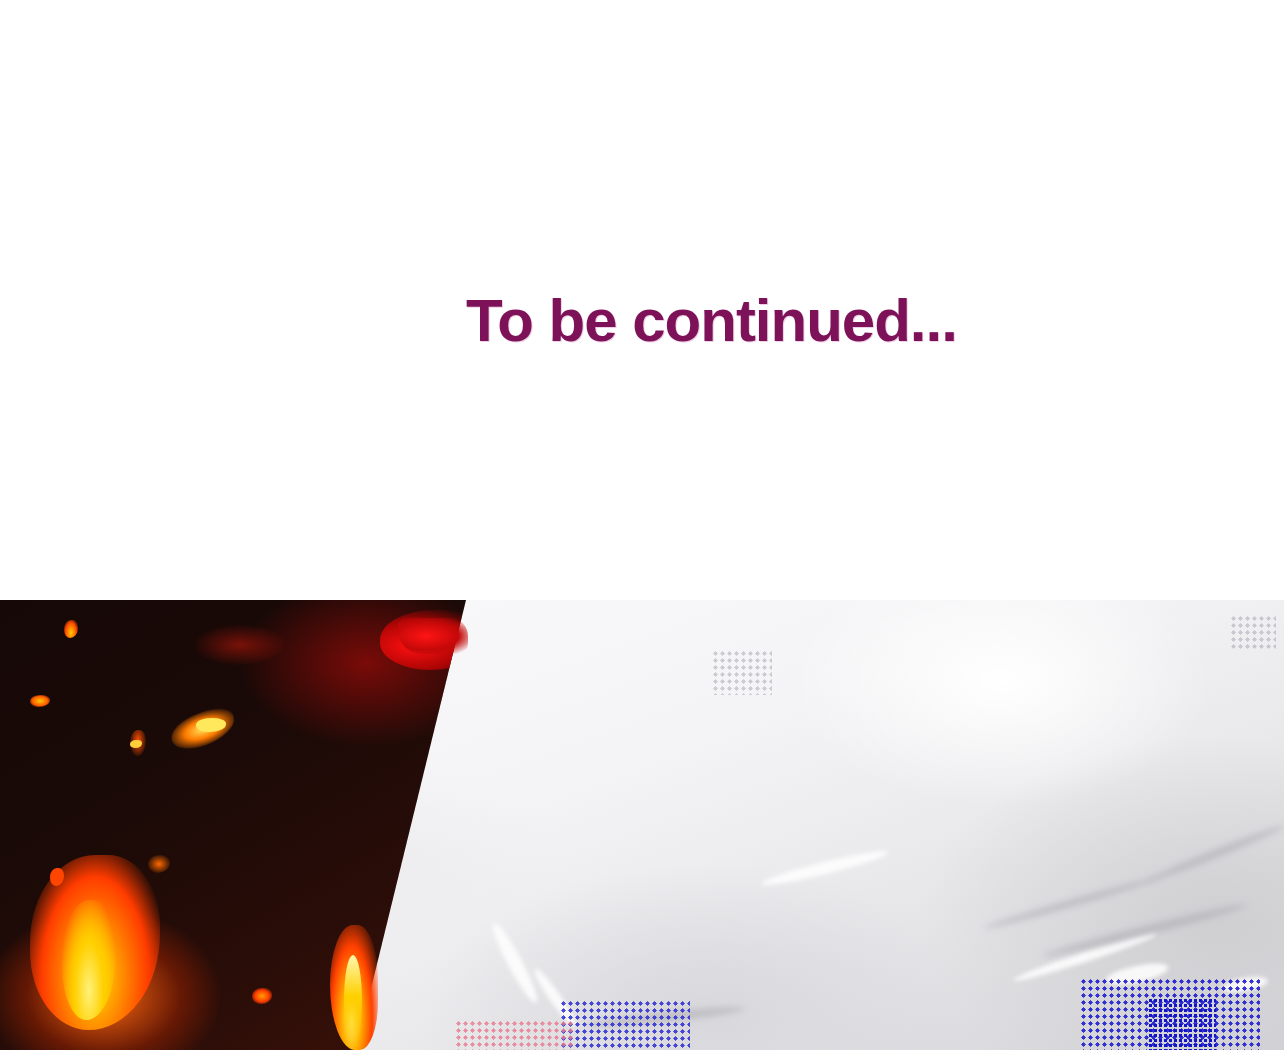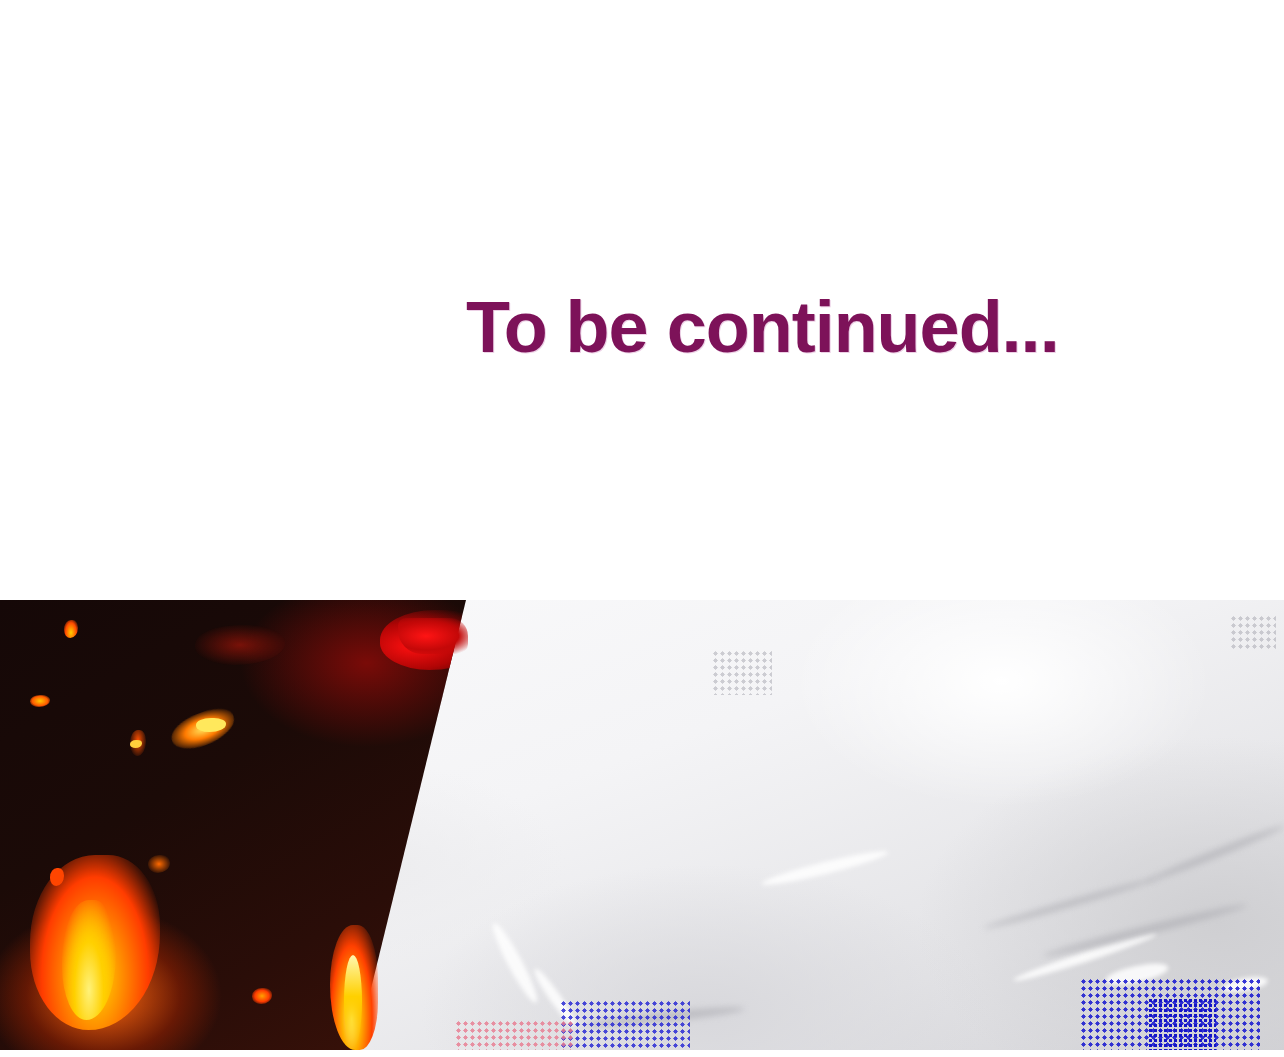--- a/index.html
+++ b/index.html
@@ -28,21 +28,21 @@
     user-select:none;
   }
 
   
   #upper-panel{
     position:absolute;left:0;top:0;width:1284px;height:600px;background:#ffffff;
   }
   #to-be-continued{
     position:absolute;left:466px;top:291px;
     font-family:"Liberation Sans", sans-serif;
-    font-size:72px;
+    font-size:60px;
     font-weight:bold;
     letter-spacing:-1px;
     color:#7d1259;
     line-height:1;
     white-space:nowrap;
     text-shadow:1px 1px 0 rgba(200,120,180,.35);
     text-align:right;
   }
 
   

